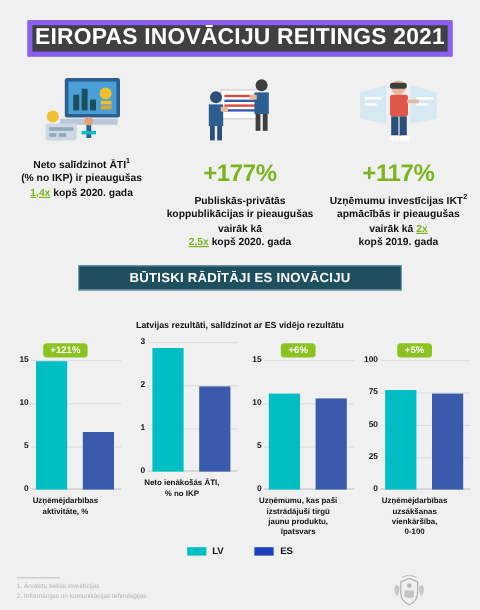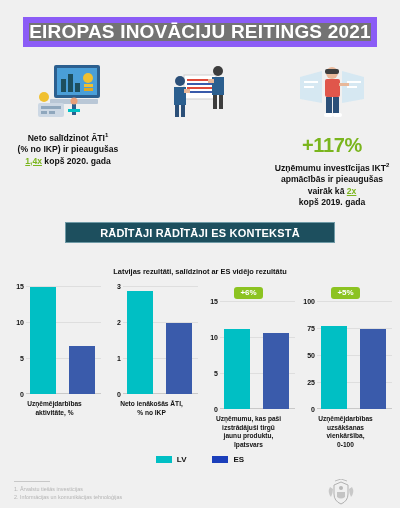--- a/index.html
+++ b/index.html
@@ -8,22 +8,22 @@
     background: #f0f0f0;
     font-family: "Liberation Sans", sans-serif;
     overflow: hidden;
   }
   .page { position: relative; width: 400px; height: 508px; background: #f0f0f0; }
 
   
   .title-banner {
     margin: 17px auto 0;
     width: 354px; height: 30px;
-    background: #737373;
-    border: 6px solid #8b5cf6;
+    background: #404040;
+    border: 4px solid #8b5cf6;
     display: flex; align-items: center; justify-content: center;
   }
   .title-banner .t {
     color: #ffffff; font-size: 19px; font-weight: bold;
     letter-spacing: .2px; white-space: nowrap;
   }
 
   
   .stats { display: flex; margin-top: 8px; padding: 0 2px; }
   .stat { flex: 1; text-align: center; padding: 0 3px; }
@@ -144,20 +144,27 @@
           <rect x="15" y="46" width="4" height="12" fill="#2b4f78"></rect>
           <rect x="21" y="46" width="4" height="12" fill="#2b4f78"></rect>
           <rect x="24" y="30" width="6" height="4" fill="#e8b89a"></rect>
           <circle cx="58" cy="12" r="5" fill="#3d3d3d"></circle>
           <rect x="52" y="18" width="12" height="18" fill="#2b5f8f"></rect>
           <rect x="53" y="36" width="4" height="14" fill="#3d3d3d"></rect>
           <rect x="59" y="36" width="4" height="14" fill="#3d3d3d"></rect>
           <rect x="48" y="20" width="6" height="4" fill="#e8b89a"></rect>
         </svg>
       </div>
+      <div class="pct">+177%</div>
+      <div class="stat-desc">
+        <span>Publiskās-privātās</span><br>
+        <span>koppublikācijas ir pieaugušas vairāk kā</span><br>
+        <span class="mult">2,5x</span>
+        <span>kopš 2020. gada</span>
+      </div>
     </div>
 
     <div class="stat">
       <div class="stat-art">
         <svg width="80" height="68" viewBox="0 0 80 68">
           <polygon points="8,18 30,12 30,44 8,40" fill="#cfe6f2" opacity="0.8"></polygon>
           <polygon points="50,12 72,18 72,40 50,44" fill="#cfe6f2" opacity="0.8"></polygon>
           <rect x="12" y="22" width="14" height="2" fill="#ffffff"></rect>
           <rect x="12" y="27" width="10" height="2" fill="#ffffff"></rect>
           <rect x="55" y="22" width="14" height="2" fill="#ffffff"></rect>
@@ -177,26 +184,29 @@
         <span>Uzņēmumu investīcijas IKT</span><sup>2</sup>
         <span>apmācībās ir pieaugušas vairāk kā</span>
         <span class="mult">2x</span><br>
         <span>kopš 2019. gada</span>
       </div>
     </div>
 
   </div>
 
   <div class="sec-banner">
-    <div class="t">RĀDĪTĀJI RĀDĪTĀJI ES KONTEKSTĀ</div>
+    <div class="t">BŪTISKI RĀDĪTĀJI ES INOVĀCIJU</div>
   </div>
   <div class="sec-sub">Latvijas rezultāti, salīdzinot ar ES vidējo rezultātu</div>
 
   <div class="charts" id="charts">
       <div class="chart">
+        <div class="badge-row">
+          <span class="badge">+121%</span>
+        </div>
         <div class="plot">
           <div class="grid" style="top: 0px;"></div>
           <div class="grid" style="top: 36px;"></div>
           <div class="grid" style="top: 72px;"></div>
           <div class="axis">
             <div class="tick" style="top: 0px;">15</div>
             <div class="tick" style="top: 36px;">10</div>
             <div class="tick" style="top: 72px;">5</div>
             <div class="tick" style="top: 108px;">0</div>
           </div>

